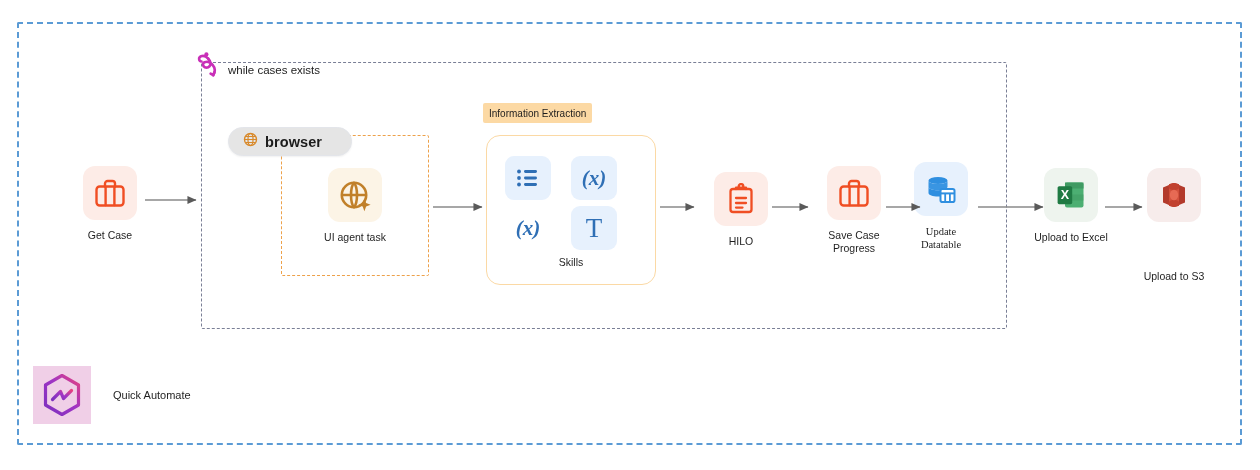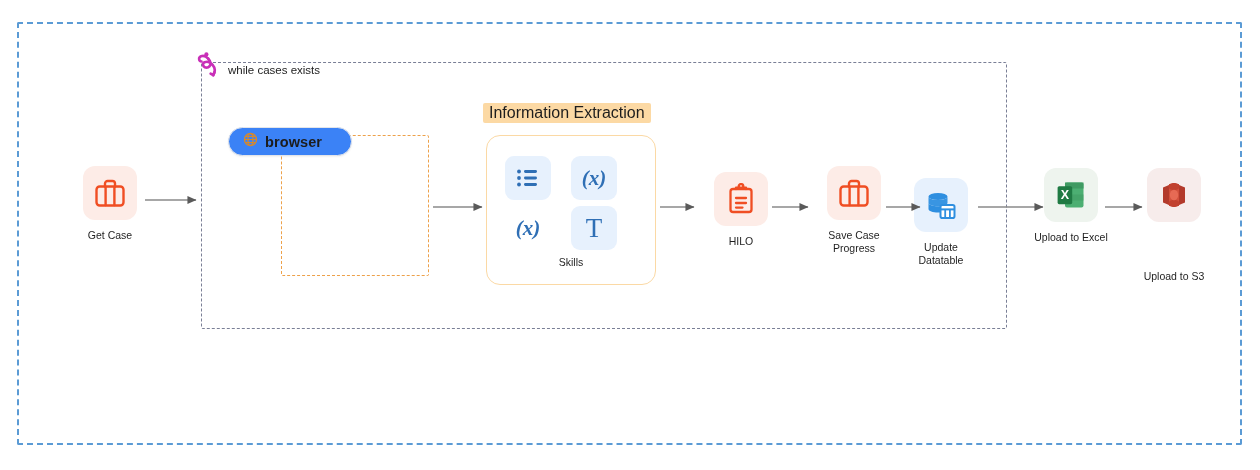--- a/index.html
+++ b/index.html
@@ -80,21 +80,21 @@
     white-space: nowrap;
   }
 
   
   .browser-chip {
     position: absolute;
     left: 228px;
     top: 127px;
     width: 124px;
     height: 29px;
-    background: #3b82f6;
+    background: #e5e5e5;
     border: 1.2px solid #e3e5ea;
     border-radius: 16px;
     box-shadow: 0 1px 2px rgba(0,0,0,0.06);
     display: flex;
     align-items: center;
     gap: 7px;
     padding-left: 14px;
     box-sizing: border-box;
     z-index: 6;
   }
@@ -106,21 +106,21 @@
   }
 
   
   .info-tag {
     position: absolute;
     left: 483px;
     top: 103px;
     height: 20px;
     background: #fcd9a4;
     color: #1d1d1d;
-    font-size: 16px;
+    font-size: 10px;
     display: flex;
     align-items: center;
     padding: 0 6px;
     border-radius: 2px;
     z-index: 6;
     white-space: nowrap;
   }
 
   
   .node {
@@ -287,20 +287,33 @@
         <g fill="none" stroke="#f04e23" stroke-width="2.4" stroke-linejoin="round" stroke-linecap="round">
           <rect x="3.5" y="10.5" width="27" height="19" rx="3.2"></rect>
           <path d="M12 10.5 V7.6 a2.6 2.6 0 0 1 2.6-2.6 h4.8 A2.6 2.6 0 0 1 22 7.6 v2.9"></path>
           <path d="M12.6 11 V29 M21.4 11 V29"></path>
         </g>
       </svg>
     </div>
     <div class="caption">Get Case</div>
   </div>
 
+  <div class="node" style="left:307px; top:168px;">
+    <div class="tile" style="background:#fcf4e6;">
+      <svg width="36" height="36" viewBox="0 0 36 36">
+        <g fill="none" stroke="#c1802a" stroke-width="2.6" stroke-linecap="round" stroke-linejoin="round">
+          <path d="M29.2 18 A12.2 12.2 0 1 1 17 5.8 A12.2 12.2 0 0 1 29.2 18"></path>
+          <path d="M5.3 18 H28.5"></path>
+          <path d="M17 5.8 C13.0 10.2 13.0 25.8 17 30.2 C21.0 25.8 21.0 10.2 17 5.8 Z"></path>
+        </g>
+        <path d="M27.4 21.2 L29.1 26.0 L33.6 27.8 L29.1 29.6 L27.4 34.2 L25.7 29.6 L21.2 27.8 L25.7 26.0 Z" fill="#c1802a"></path>
+      </svg>
+    </div>
+    <div class="caption">UI agent task</div>
+  </div>
 
   <div class="node" style="left:806px; top:166px;">
     <div class="tile" style="background:#fdece7;">
       <svg width="34" height="34" viewBox="0 0 34 34">
         <g fill="none" stroke="#f04e23" stroke-width="2.4" stroke-linejoin="round" stroke-linecap="round">
           <rect x="3.5" y="10.5" width="27" height="19" rx="3.2"></rect>
           <path d="M12 10.5 V7.6 a2.6 2.6 0 0 1 2.6-2.6 h4.8 A2.6 2.6 0 0 1 22 7.6 v2.9"></path>
           <path d="M12.6 11 V29 M21.4 11 V29"></path>
         </g>
       </svg>
@@ -316,21 +329,21 @@
           <rect x="5.5" y="6" width="21" height="23" rx="2.6"></rect>
           <path d="M11 6 V4.6 h10 V6"></path>
           <circle cx="16" cy="3.4" r="2.3"></circle>
           <path d="M11 15 H21 M11 20 H21 M11 24.6 H17.5"></path>
         </g>
       </svg>
     </div>
     <div class="caption">HILO</div>
   </div>
 
-  <div class="node" style="left:893px; top:178px;">
+  <div class="node" style="left:893px; top:162px;font-family:Liberation Serif, serif;">
     <div class="tile" style="background:#e7f1fd;">
       <svg width="34" height="34" viewBox="0 0 34 34">
         <g fill="#2f8fe0">
           <ellipse cx="14" cy="8.5" rx="9.5" ry="3.6"></ellipse>
           <path d="M4.5 8.5 v6.2 c0 2 4.3 3.6 9.5 3.6 s9.5-1.6 9.5-3.6 V8.5 c0 2-4.3 3.6-9.5 3.6 S4.5 10.5 4.5 8.5 z" opacity="0.95"></path>
           <path d="M4.5 15.6 v5.4 c0 2 4.3 3.6 9.5 3.6 c1.2 0 2.4-.1 3.4-.25 V18 c-1.1.15-2.2.23-3.4.23 c-5.2 0-9.5-1.6-9.5-3.6 z"></path>
         </g>
         <g>
           <rect x="16.5" y="17" width="14" height="13" rx="1.8" fill="#ffffff" stroke="#2f8fe0" stroke-width="2"></rect>
           <path d="M16.5 21.4 H30.5" stroke="#2f8fe0" stroke-width="2"></path>
@@ -379,14 +392,30 @@
       <line x1="145" y1="200" x2="196" y2="200"></line>
       <line x1="433" y1="207" x2="482" y2="207"></line>
       <line x1="660" y1="207" x2="694" y2="207"></line>
       <line x1="772" y1="207" x2="808" y2="207"></line>
       <line x1="886" y1="207" x2="920" y2="207"></line>
       <line x1="978" y1="207" x2="1043" y2="207"></line>
       <line x1="1105" y1="207" x2="1142" y2="207"></line>
     </g>
   </svg>
 
+  <div class="qa-wrap">
+    <div class="qa-tile">
+      <svg width="42" height="44" viewBox="0 0 42 44">
+        <defs>
+          <linearGradient id="qag" x1="0" y1="1" x2="1" y2="0">
+            <stop offset="0%" stop-color="#7b2fbe"></stop>
+            <stop offset="55%" stop-color="#a035c4"></stop>
+            <stop offset="100%" stop-color="#e8417e"></stop>
+          </linearGradient>
+        </defs>
+        <path d="M21 2.5 L37.5 12 v20 L21 41.5 L4.5 32 V12 z" fill="none" stroke="url(#qag)" stroke-width="3.2" stroke-linejoin="round"></path>
+        <path d="M11.5 26.5 L19.5 18.5 L22.5 25.5 L30.5 17.5" fill="none" stroke="url(#qag)" stroke-width="3.2" stroke-linecap="round" stroke-linejoin="round"></path>
+      </svg>
+    </div>
+    <div class="qa-label">Quick Automate</div>
+  </div>
 
 </div>
 
 </body></html>

